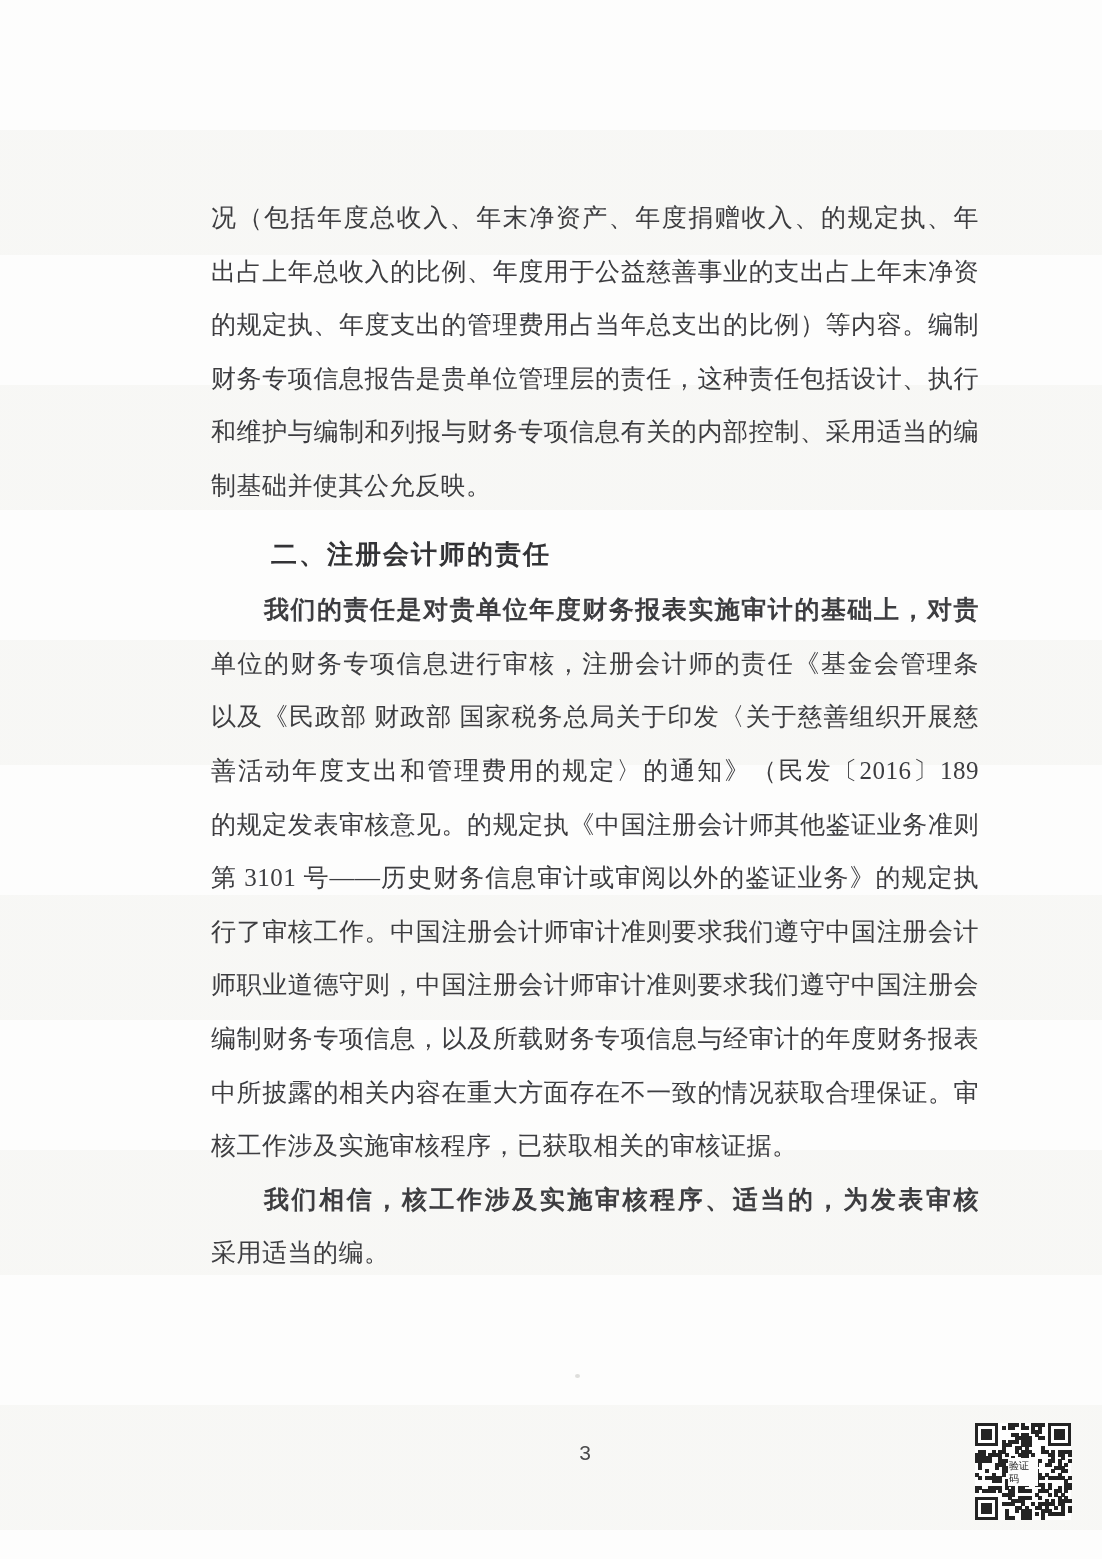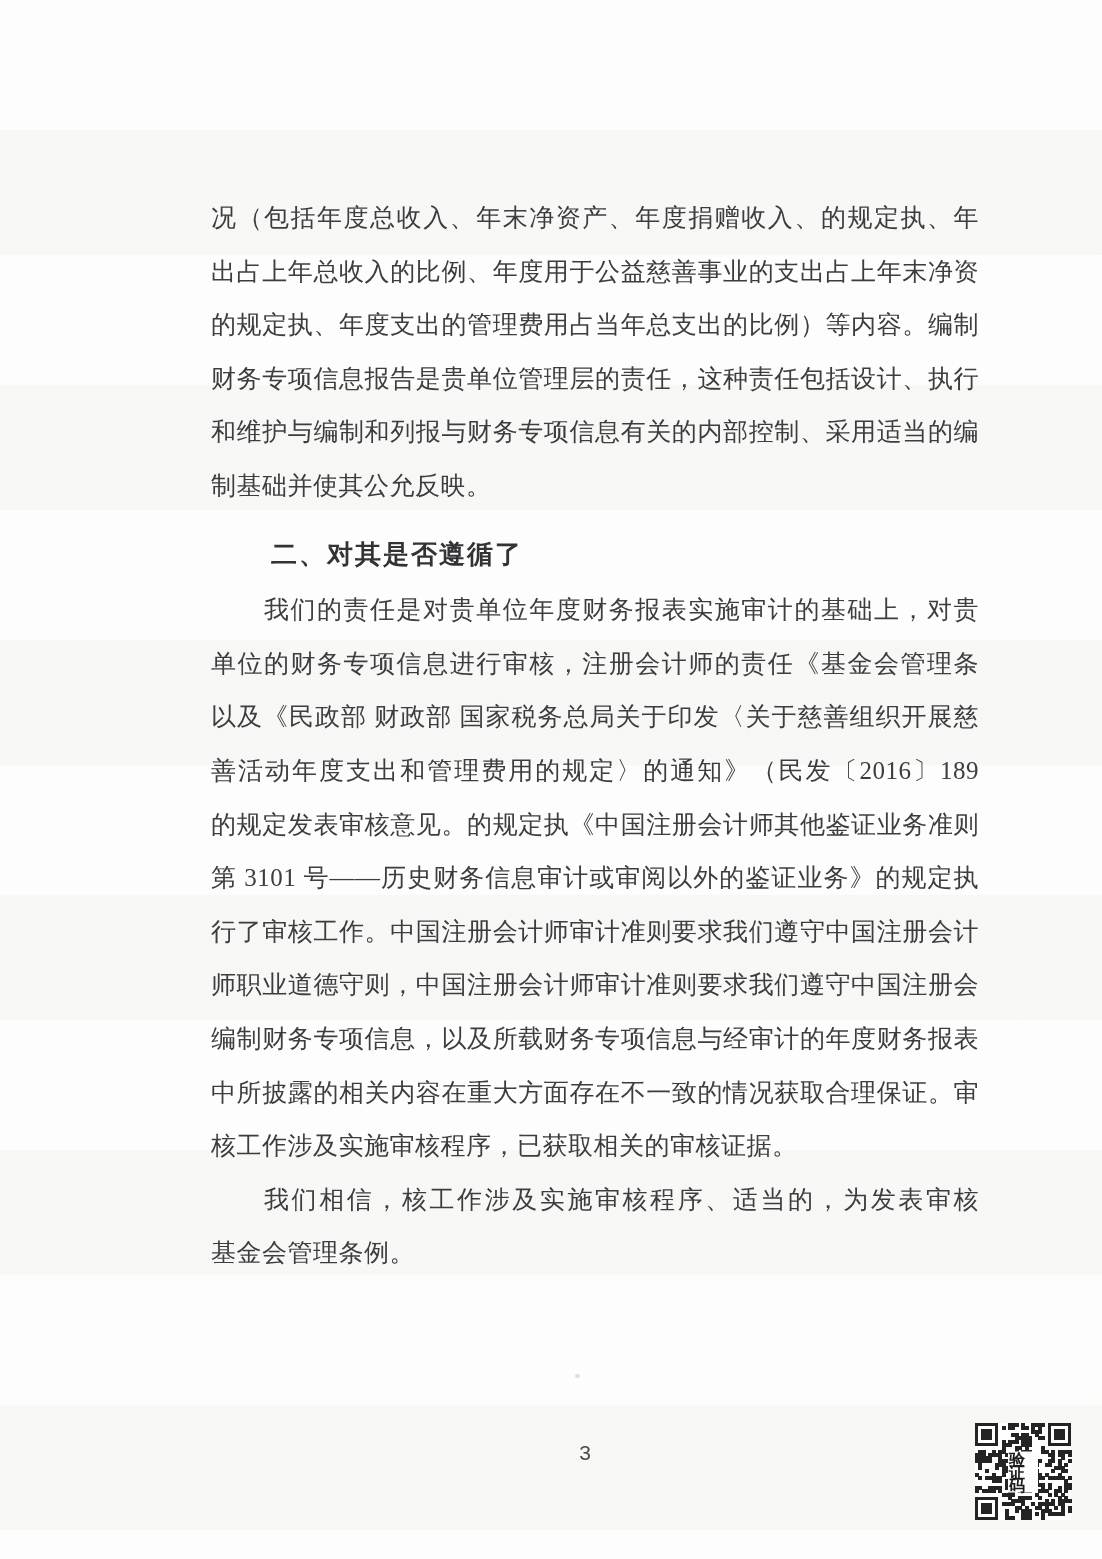--- a/index.html
+++ b/index.html
@@ -29,21 +29,21 @@
     height: 53.6px;
     white-space: nowrap;
     letter-spacing: 0.5px;
   }
   .line.fill {
     white-space: normal;
     text-align: justify;
     text-align-last: justify;
     overflow: hidden;
   }
-  .line.indent { text-indent: 53px; }
+  .line.indent { text-indent: 53px; font-weight: bold; }
 
   .heading {
     margin: 15px 0 2px 0;
     padding-left: 60px;
     font-size: 26px;
     line-height: 53.6px;
     height: 53.6px;
     font-weight: bold;
     color: #333336;
     letter-spacing: 2px;
@@ -86,58 +86,58 @@
   .qr .finder.tr { right: 0; top: 0; }
   .qr .finder.bl { left: 0; bottom: 0; }
   .qr .m { position: absolute; display: block; background: #242424; }
   .qr-label {
     position: absolute;
     left: 50%; top: 50%;
     transform: translate(-50%, -50%);
     width: 28px;
     background: #fdfdfd;
     color: #1c1c1c;
-    font-size: 16px;
+    font-size: 10px;
     line-height: 13px;
-    font-weight: bold;
+    font-weight: normal;
     text-align: left;
     word-break: break-all;
     padding: 1px 1px;
     z-index: 2;
   }
 </style>
 </head>
 <body>
 
 <div class="page">
 
   <main class="body-text">
     <p class="line fill">况（包括年度总收入、年末净资产、年度捐赠收入、的规定执、年</p>
     <p class="line fill">出占上年总收入的比例、年度用于公益慈善事业的支出占上年末净资</p>
     <p class="line fill">的规定执、年度支出的管理费用占当年总支出的比例）等内容。编制</p>
     <p class="line fill">财务专项信息报告是贵单位管理层的责任，这种责任包括设计、执行</p>
     <p class="line fill">和维护与编制和列报与财务专项信息有关的内部控制、采用适当的编</p>
     <p class="line">制基础并使其公允反映。</p>
 
-    <h2 class="heading">二、对其是否遵循了</h2>
+    <h2 class="heading">二、注册会计师的责任</h2>
 
     <p class="line fill indent">我们的责任是对贵单位年度财务报表实施审计的基础上，对贵</p>
     <p class="line fill">单位的财务专项信息进行审核，注册会计师的责任《基金会管理条例》</p>
     <p class="line fill">以及《民政部 财政部 国家税务总局关于印发〈关于慈善组织开展慈</p>
     <p class="line fill">善活动年度支出和管理费用的规定〉的通知》（民发〔2016〕189 号）</p>
     <p class="line fill">的规定发表审核意见。的规定执《中国注册会计师其他鉴证业务准则</p>
     <p class="line fill">第 3101 号——历史财务信息审计或审阅以外的鉴证业务》的规定执</p>
     <p class="line fill">行了审核工作。中国注册会计师审计准则要求我们遵守中国注册会计</p>
     <p class="line fill">师职业道德守则，中国注册会计师审计准则要求我们遵守中国注册会计</p>
     <p class="line fill">编制财务专项信息，以及所载财务专项信息与经审计的年度财务报表</p>
     <p class="line fill">中所披露的相关内容在重大方面存在不一致的情况获取合理保证。审</p>
     <p class="line">核工作涉及实施审核程序，已获取相关的审核证据。</p>
 
     <p class="line fill indent">我们相信，核工作涉及实施审核程序、适当的，为发表审核</p>
-    <p class="line">基金会管理条例。</p>
+    <p class="line">采用适当的编。</p>
   </main>
 
   <div class="speck"></div>
 
   <div class="page-number">3</div>
 
   <div class="qr">
     <div class="finder tl"></div>
     <div class="finder tr"></div>
     <div class="finder bl"></div>

